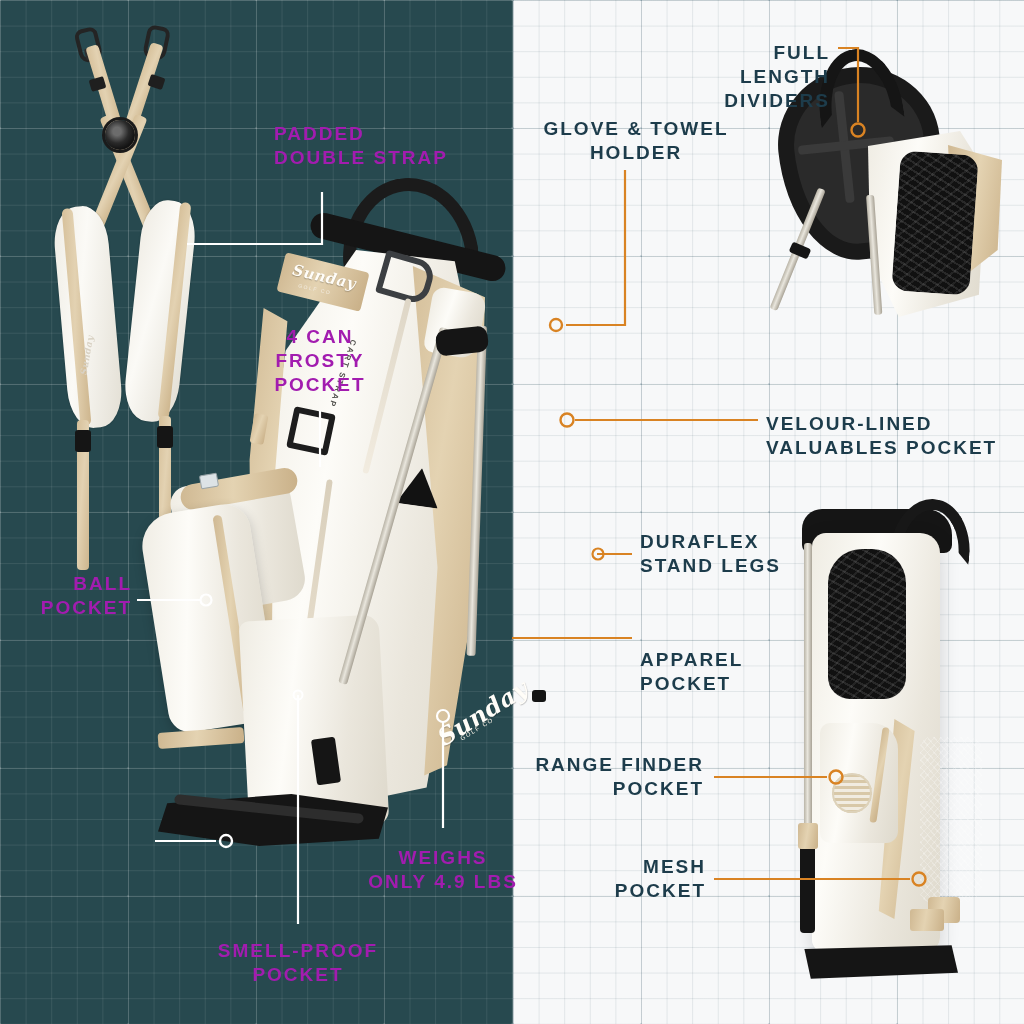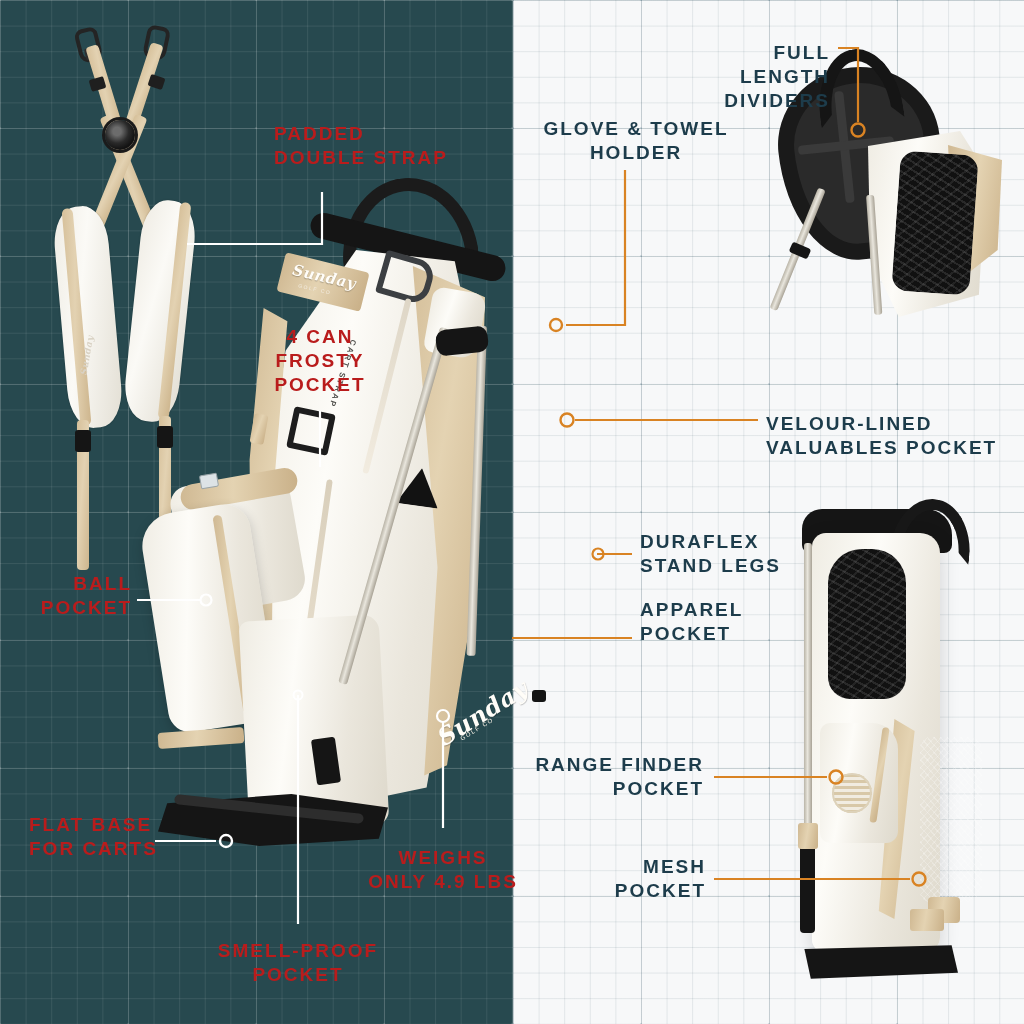--- a/index.html
+++ b/index.html
@@ -75,21 +75,21 @@
   
   .label {
     position: absolute;
     font-weight: 700;
     font-size: 19px;
     line-height: 24px;
     letter-spacing: 2.0px;
     white-space: pre-line;
     pointer-events: auto;
   }
-  .label.on-dark { color: #b91c1c; }
+  .label.on-dark { color: #a21caf; }
   .label.on-light { color: #1d3c4b; }
   .label.ta-right { text-align: right; }
   .label.ta-left  { text-align: left; }
   .label.ta-center{ text-align: center; margin-top: 9px; }
 
   
   .conn { position: absolute; pointer-events: none; }
   .conn line, .conn polyline, .conn path { fill: none; }
 
   
@@ -413,43 +413,41 @@
   <div class="label on-dark ta-left" style="left:274px; top:122px; width:220px;">PADDED
 DOUBLE STRAP</div>
 
   <div class="label on-dark ta-center" style="left:250px; top:316px; width:140px;">4 CAN
 FROSTY
 POCKET</div>
 
   <div class="label on-dark ta-right" style="left:0px; top:572px; width:132px;">BALL
 POCKET</div>
 
-  <div class="label on-dark ta-left" style="left:29px; top:813px; width:180px;">FLAT BASE
-FOR CARTS</div>
 
   <div class="label on-dark ta-center" style="left:198px; top:930px; width:200px;">SMELL-PROOF
 POCKET</div>
 
   <div class="label on-dark ta-center" style="left:355px; top:837px; width:176px;">WEIGHS
 ONLY 4.9 LBS</div>
 
   <div class="label on-light ta-center" style="left:540px; top:108px; width:192px;">GLOVE &amp; TOWEL
 HOLDER</div>
 
   <div class="label on-light ta-right" style="left:680px; top:41px; width:150px;">FULL
 LENGTH
 DIVIDERS</div>
 
   <div class="label on-light ta-left" style="left:766px; top:412px; width:250px;">VELOUR-LINED
 VALUABLES POCKET</div>
 
   <div class="label on-light ta-left" style="left:640px; top:530px; width:190px;">DURAFLEX
 STAND LEGS</div>
 
-  <div class="label on-light ta-left" style="left:640px; top:598px; width:170px;">APPAREL
+  <div class="label on-light ta-left" style="left:640px; top:648px; width:170px;">APPAREL
 POCKET</div>
 
   <div class="label on-light ta-right" style="left:508px; top:753px; width:196px;text-align:right;">RANGE FINDER
 POCKET</div>
 
   <div class="label on-light ta-right" style="left:520px; top:855px; width:186px;">MESH
 POCKET</div>
 
 </div>
 

